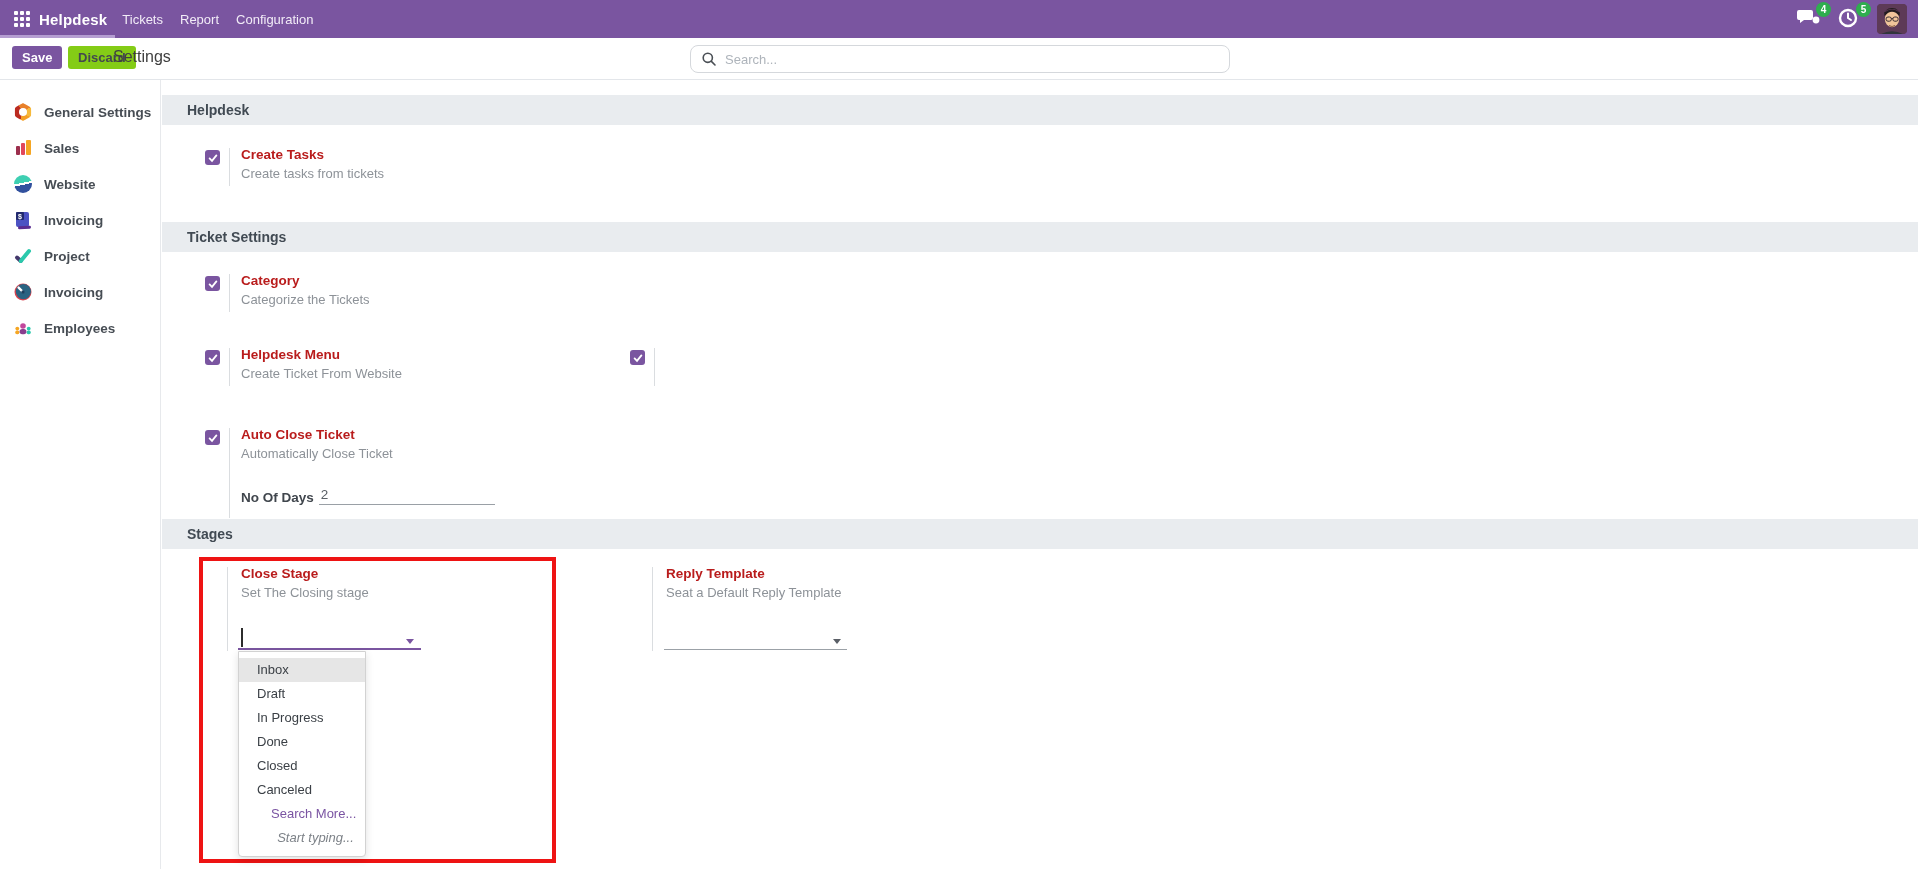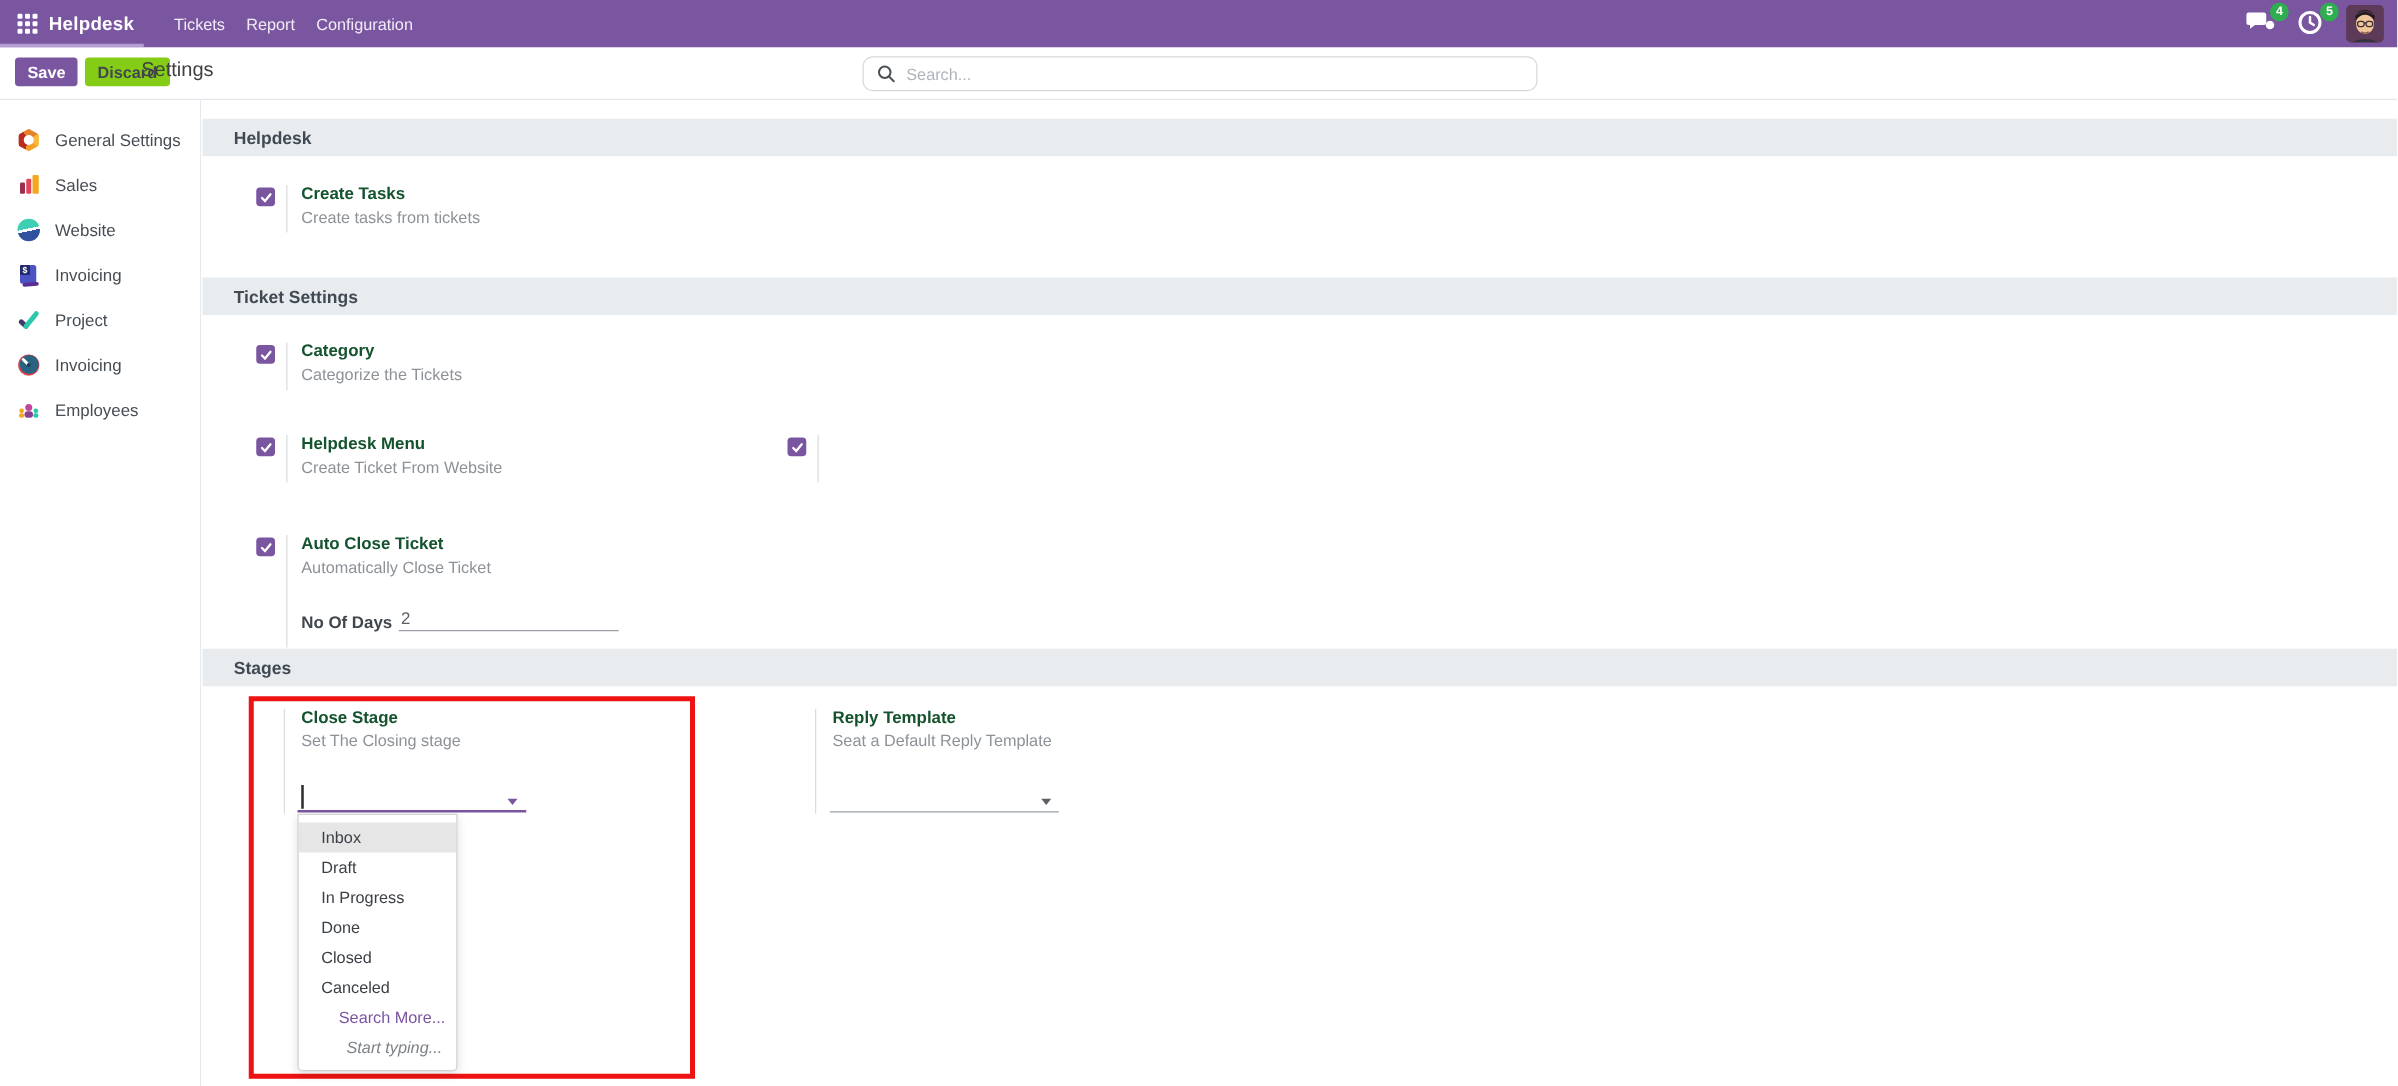--- a/index.html
+++ b/index.html
@@ -5,21 +5,21 @@
   * { margin:0; padding:0; box-sizing:border-box; }
   html,body { background:#fff; }
   body { font-family:"Liberation Sans", sans-serif; }
   .screen { position:relative; width:1918px; height:869px; background:#fff; overflow:hidden; }
 
   
   .topbar { position:absolute; left:0; top:0; width:1918px; height:38px; background:#7a55a0; display:flex; align-items:center; }
   .apps-grid { width:16px; height:16px; margin-left:14px; display:grid; grid-template-columns:repeat(3,4px); grid-template-rows:repeat(3,4px); gap:2px; }
   .apps-grid span { background:#fff; border-radius:1px; }
   .brand { color:#fff; font-size:15px; font-weight:700; margin-left:9px; letter-spacing:.2px; }
-  .nav { display:flex; gap:17px; margin-left:32px; }
+  .nav { display:flex; gap:17px; margin-left:15px; }
   .nav-item { color:#f2ecf7; font-size:13px; cursor:pointer; }
   .load-strip { position:absolute; left:0; bottom:0; width:115px; height:3px; background:#b59ed1; }
   .tb-right { position:absolute; right:0; top:0; height:38px; display:flex; align-items:center; }
   .tb-icon { position:relative; width:26px; height:24px; margin-right:14px; }
   .badge { position:absolute; top:-5px; right:-8px; min-width:15px; height:15px; padding:0 3px; border-radius:8px; background:#2eae4e; color:#fff; font-size:10px; font-weight:700; display:flex; align-items:center; justify-content:center; }
   .avatar { width:30px; height:30px; border-radius:4px; margin-right:11px; overflow:hidden; background:#5d3a57; }
 
   
   .controlbar { position:absolute; left:0; top:38px; width:1918px; height:42px; background:#fff; border-bottom:1px solid #e3e6ea; }
   .btn { position:absolute; top:8px; height:23px; font-size:13px; font-weight:700; border:none; border-radius:3px; padding:0 10px; cursor:pointer; font-family:inherit; }
@@ -27,42 +27,42 @@
   .btn-discard { left:50px; background:#84cc16; color:#43484e;margin-left:18px; }
   .page-title { position:absolute; left:113px; top:10px; font-size:16px; color:#404040; }
   .searchbox { position:absolute; left:690px; top:7px; width:540px; height:28px; border:1px solid #d5d8dc; border-radius:8px; background:#fff; display:flex; align-items:center; padding:0 10px; }
   .searchbox input { border:none; outline:none; flex:1; font-size:13px; color:#4a4f55; margin-left:8px; font-family:inherit; background:transparent; }
   .searchbox input::placeholder { color:#aeb4bb; }
 
   
   .sidebar { position:absolute; left:0; top:80px; width:161px; height:789px; background:#fff; border-right:1px solid #e7e9ec; padding-top:14px; }
   .side-item { height:36px; display:flex; align-items:center; padding-left:14px; cursor:pointer; }
   .side-item .icn { width:18px; height:18px; flex:none; margin-right:12px; position:relative; }
-  .side-item .lbl { font-size:13.5px; color:#474d54; }
+  .side-item .lbl { font-size:13.5px; color:#474d54;font-weight:bold; }
 
   
   .icn-gear { border-radius:50%; background:conic-gradient(from 200deg,#bb2b20 0 35%,#e8802a 35% 60%,#f6b93b 60% 80%,#f49f26 80% 100%); clip-path:polygon(50% 0,95% 25%,95% 75%,50% 100%,5% 75%,5% 25%); }
   .icn-gear::after { content:""; position:absolute; left:5px; top:5px; width:8px; height:8px; background:#fff; border-radius:50%; }
   .icn-sales span { position:absolute; bottom:2px; border-radius:1px; }
   .icn-globe { border-radius:50%; background:linear-gradient(168deg,#3ecfb2 44%,#ffffff 44% 54%,#31519e 54%); }
   .icn-invoice { }
   .icn-invoice .doc { position:absolute; left:2px; top:1px; width:13px; height:15px; border-radius:2px; background:#4c52c3; }
   .icn-invoice .dollar { position:absolute; left:2px; top:1px; width:8px; height:8px; background:#222a6e; color:#fff; font-size:7px; font-weight:700; display:flex; align-items:center; justify-content:center; border-radius:1px; }
   .icn-invoice .swoosh { position:absolute; left:4px; bottom:0; width:13px; height:3px; background:#5b2d91; border-radius:2px; transform:rotate(-4deg); }
 
   
   .content { position:absolute; left:161px; top:80px; width:1757px; height:789px; background:#fff; }
   .band { position:absolute; left:1px; right:0; height:30px; background:#e9ecef; display:flex; align-items:center; padding-left:25px; }
   .band-title { font-size:14px; font-weight:700; color:#414a53; }
 
   .setting { position:absolute; display:flex; align-items:flex-start; }
   .cb { width:15px; height:15px; margin-top:4px; border-radius:3px; background:#7a55a0; display:flex; align-items:center; justify-content:center; flex:none; cursor:pointer; }
   .vr { width:1px; background:#dadde0; margin-left:9px; margin-top:2px; flex:none; }
   .texts { margin-left:11px; }
-  .s-label { font-size:13.5px; font-weight:700; color:#14532d; line-height:17px; }
+  .s-label { font-size:13.5px; font-weight:700; color:#b91c1c; line-height:17px; }
   .s-desc { font-size:13px; color:#8d9298; line-height:17px; margin-top:2px; }
   .field-row { margin-top:25px; display:flex; align-items:flex-end; }
   .field-label { font-size:13.5px; font-weight:700; color:#40464d; }
   .u-input { width:176px; border:none; border-bottom:1px solid #9aa0a6; outline:none; font-size:13.5px; color:#5a6066; margin-left:5px; padding:0 0 2px 2px; font-family:inherit; background:transparent; }
 
   
   .red-box { position:absolute; left:38px; top:477px; width:357px; height:306px; border:4px solid #ee1313; }
   .cs-cursor { position:absolute; left:80px; top:548px; width:1.5px; height:19px; background:#2c2c2c; }
   .cs-underline { position:absolute; left:77px; top:568px; width:183px; height:2px; background:#7a55a0; }
   .rt-underline { position:absolute; left:503px; top:569px; width:183px; height:1px; background:#9ba1a7; }

